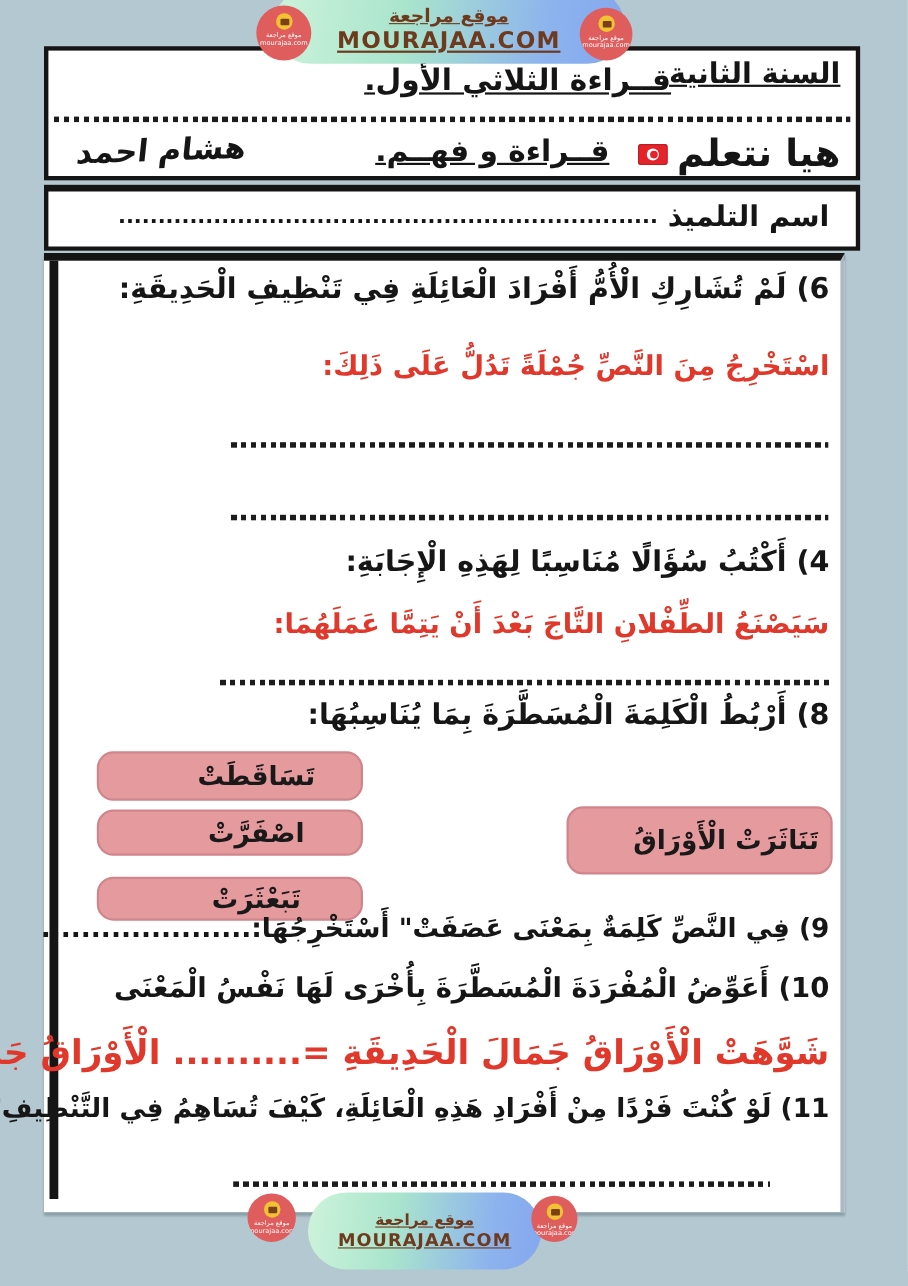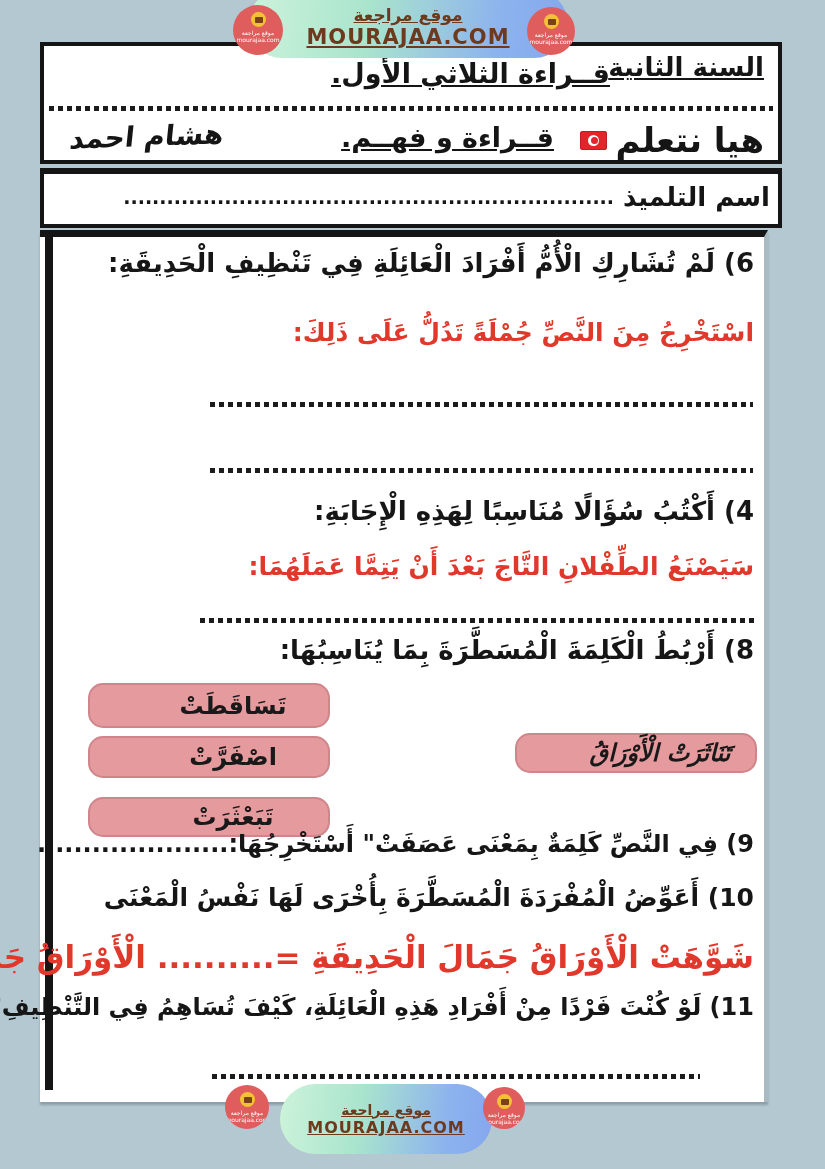--- a/index.html
+++ b/index.html
@@ -15,21 +15,21 @@
      background:repeating-linear-gradient(to right,#1c1c1c 0,#1c1c1c 5px,transparent 5px,transparent 9px);}
   .slogan{position:absolute;right:14px;top:74px;font-size:34px;font-weight:700;color:#151515;display:flex;align-items:center;gap:9px;white-space:nowrap;}
   .flag{width:27px;height:19px;background:#e3242b;border-radius:3px;position:relative;flex:0 0 auto;box-shadow:0 0 0 1px #c01d23 inset;}
   .flag::before{content:"";position:absolute;left:8px;top:4px;width:11px;height:11px;background:#fff;border-radius:50%;}
   .flag::after{content:"";position:absolute;left:11px;top:6px;width:7px;height:7px;background:#e3242b;border-radius:50%;}
   .subject{position:absolute;right:224px;top:76px;font-size:27px;font-weight:700;color:#151515;text-decoration:underline;white-space:nowrap;}
   .signature{position:absolute;left:26px;top:74px;font-size:28px;font-weight:700;color:#151515;transform:skewX(-8deg) rotate(-2deg);white-space:nowrap;}
 
   
   .student-box{position:absolute;left:40px;top:168px;width:742px;height:60px;background:#fff;border:4px solid #151515;border-top-width:6px;box-sizing:border-box;}
-  .student-line{position:absolute;right:8px;top:8px;font-size:26px;font-weight:700;color:#151515;white-space:nowrap;text-align:center;}
+  .student-line{position:absolute;right:24px;top:8px;font-size:26px;font-weight:700;color:#151515;white-space:nowrap;text-align:center;}
   .sdots{font-size:19px;letter-spacing:2px;vertical-align:2px;}
 
   
   .content{position:absolute;left:40px;top:230px;width:728px;height:872px;background:#fff;
      border-top:7px solid #151515;border-right:4px solid #a9bac2;box-sizing:border-box;
      box-shadow:0 3px 2px rgba(90,110,120,.45);}
   .vline{position:absolute;left:5px;top:0;width:8px;height:853px;background:#151515;}
   .row{position:absolute;right:10px;left:14px;direction:rtl;text-align:right;white-space:nowrap;font-weight:700;color:#161616;}
   .red{color:#e0382b;}
   .dotline{position:absolute;height:5px;
@@ -38,21 +38,21 @@
   .q6b{top:81px;font-size:25px;}
   .d1{top:165px;left:170px;width:543px;}
   .d2{top:231px;left:170px;width:543px;}
   .q7a{top:259px;font-size:26px;}
   .q7b{top:315px;font-size:25px;}
   .d3{top:381px;left:160px;width:557px;}
   .q8{top:398px;font-size:26px;}
   .pinkbox{position:absolute;display:flex;align-items:center;justify-content:center;direction:rtl;
      font-size:24px;font-weight:700;color:#191919;background:#e59a9e;border:2px solid #d0858b;border-radius:15px;box-sizing:border-box;padding-left:48px;}
   .b1{left:48px;top:446px;width:242px;height:45px;}
-  .bR{left:475px;top:496px;width:242px;height:40px;font-style:italic;}
+  .bR{left:475px;top:496px;width:242px;height:62px;}
   .b2{left:48px;top:499px;width:242px;height:42px;}
   .b3{left:48px;top:548px;width:242px;height:40px;margin-top:12px;}
   .q9{top:593px;font-size:24px;}
   .q10a{top:646px;font-size:25px;}
   .q10b{top:702px;font-size:31px;}
   .q11{top:756px;font-size:24px;}
   .d4{top:837px;left:172px;width:488px;}
 
   
   .pill{position:absolute;display:flex;flex-direction:column;align-items:center;justify-content:center;z-index:5;

